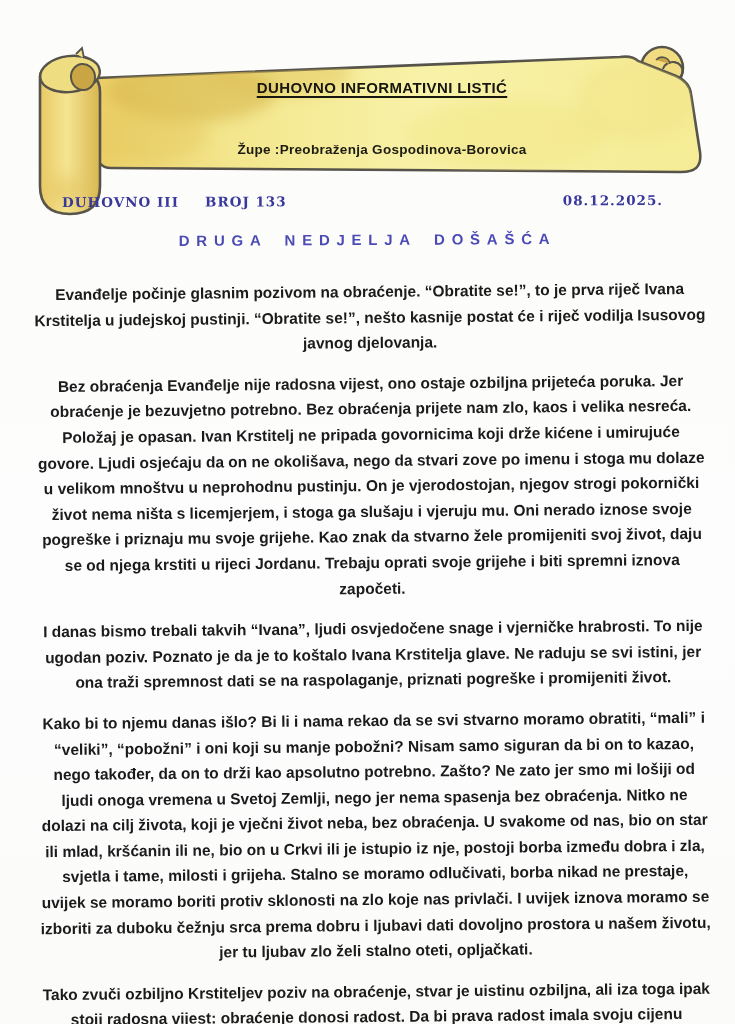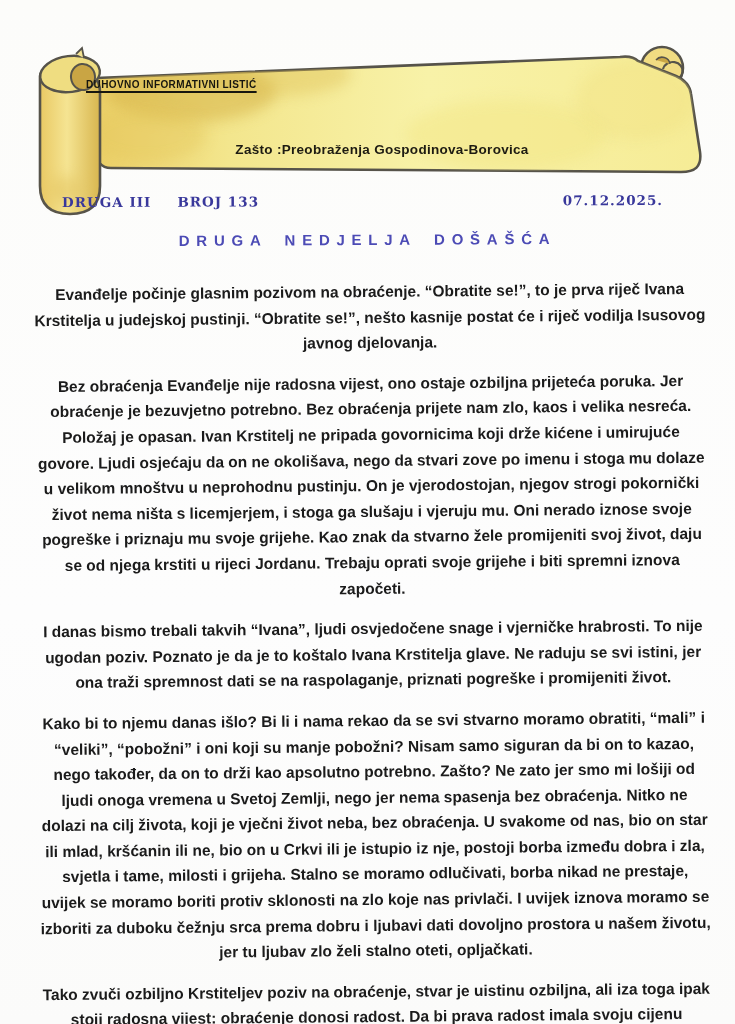--- a/index.html
+++ b/index.html
@@ -7,22 +7,22 @@
     width:735px;height:1024px;position:relative;overflow:hidden;
     background:#fdfdfc;
     font-family:"Liberation Sans",sans-serif;
   }
   .page{position:absolute;inset:0;background:linear-gradient(180deg,#fcfcfa 0%,#fdfdfd 60%,#fbfbfa 100%);}
 
   
   .banner-wrap{position:absolute;left:26px;top:40px;width:692px;height:190px;}
   .banner-wrap svg{position:absolute;left:0;top:0;}
   .banner-title{
-    position:absolute;left:60px;right:40px;top:39px;
-    font-weight:700;font-size:10px;letter-spacing:.4px;color:#17160f;
+    position:absolute;left:60px;right:40px;top:39px;text-align:center;
+    font-weight:700;font-size:15px;letter-spacing:.4px;color:#17160f;
     text-decoration:underline;text-decoration-thickness:2px;text-underline-offset:3px;
   }
   .banner-subtitle{
     position:absolute;left:60px;right:40px;top:102px;text-align:center;
     font-weight:700;font-size:13.5px;letter-spacing:.3px;color:#1d1b12;
   }
 
   
   .meta-row{
     position:absolute;left:0;right:0;top:190px;height:22px;
@@ -98,28 +98,28 @@
       </g>
 
       <path d="M14,36 L14,146 Q14,174 44,174 Q74,174 74,146 L74,52 Q74,30 44,28 Q14,26 14,36 Z" fill="url(#rollGrad)" stroke="#56534a" stroke-width="2.6"></path>
       <ellipse cx="44" cy="34" rx="30" ry="18" fill="#efdd81" stroke="#56534a" stroke-width="2.4" transform="rotate(-7 44 34)"></ellipse>
       <ellipse cx="57" cy="37" rx="12" ry="13" fill="#c9a544" stroke="#56534a" stroke-width="2" transform="rotate(-7 57 37)"></ellipse>
       <path d="M50,14 l6,-6 2,10" fill="#f5e492" stroke="#56534a" stroke-width="1.8"></path>
       <ellipse cx="40" cy="150" rx="16" ry="14" fill="#e0be57" opacity="0.45" filter="url(#blotch)"></ellipse>
     </svg>
 
     <div class="banner-title">DUHOVNO INFORMATIVNI LISTIĆ</div>
-    <div class="banner-subtitle">Zašto :Preobraženja Gospodinova-Borovica</div>
+    <div class="banner-subtitle">Župe :Preobraženja Gospodinova-Borovica</div>
   </header>
 
   <div class="meta-row">
     <div class="meta-left">
-      <span>DRUGA III</span><span>BROJ 133</span>
+      <span>DUHOVNO III</span><span>BROJ 133</span>
     </div>
-    <span class="meta-date">07.12.2025.</span>
+    <span class="meta-date">08.12.2025.</span>
   </div>
 
   <h1 class="heading">DRUGA NEDJELJA DOŠAŠĆA</h1>
 
   <main class="article">
     <p>Evanđelje počinje glasnim pozivom na obraćenje. “Obratite se!”, to je prva riječ Ivana Krstitelja u judejskoj pustinji. “Obratite se!”, nešto kasnije postat će i riječ vodilja Isusovog javnog djelovanja.</p>
     <p>Bez obraćenja Evanđelje nije radosna vijest, ono ostaje ozbiljna prijeteća poruka. Jer obraćenje je bezuvjetno potrebno. Bez obraćenja prijete nam zlo, kaos i velika nesreća. Položaj je opasan. Ivan Krstitelj ne pripada govornicima koji drže kićene i umirujuće govore. Ljudi osjećaju da on ne okolišava, nego da stvari zove po imenu i stoga mu dolaze u velikom mnoštvu u neprohodnu pustinju. On je vjerodostojan, njegov strogi pokornički život nema ništa s licemjerjem, i stoga ga slušaju i vjeruju mu. Oni nerado iznose svoje pogreške i priznaju mu svoje grijehe. Kao znak da stvarno žele promijeniti svoj život, daju se od njega krstiti u rijeci Jordanu. Trebaju oprati svoje grijehe i biti spremni iznova započeti.</p>
     <p>I danas bismo trebali takvih “Ivana”, ljudi osvjedočene snage i vjerničke hrabrosti. To nije ugodan poziv. Poznato je da je to koštalo Ivana Krstitelja glave. Ne raduju se svi istini, jer ona traži spremnost dati se na raspolaganje, priznati pogreške i promijeniti život.</p>
     <p>Kako bi to njemu danas išlo? Bi li i nama rekao da se svi stvarno moramo obratiti, “mali” i “veliki”, “pobožni” i oni koji su manje pobožni? Nisam samo siguran da bi on to kazao, nego također, da on to drži kao apsolutno potrebno. Zašto? Ne zato jer smo mi lošiji od ljudi onoga vremena u Svetoj Zemlji, nego jer nema spasenja bez obraćenja. Nitko ne dolazi na cilj života, koji je vječni život neba, bez obraćenja. U svakome od nas, bio on star ili mlad, kršćanin ili ne, bio on u Crkvi ili je istupio iz nje, postoji borba između dobra i zla, svjetla i tame, milosti i grijeha. Stalno se moramo odlučivati, borba nikad ne prestaje, uvijek se moramo boriti protiv sklonosti na zlo koje nas privlači. I uvijek iznova moramo se izboriti za duboku čežnju srca prema dobru i ljubavi dati dovoljno prostora u našem životu, jer tu ljubav zlo želi stalno oteti, opljačkati.</p>
     <p>Tako zvuči ozbiljno Krstiteljev poziv na obraćenje, stvar je uistinu ozbiljna, ali iza toga ipak stoji radosna vijest: obraćenje donosi radost. Da bi prava radost imala svoju cijenu potrebno je svakoga dana iznova započeti. S Božjom neumornom pomoću!</p>

